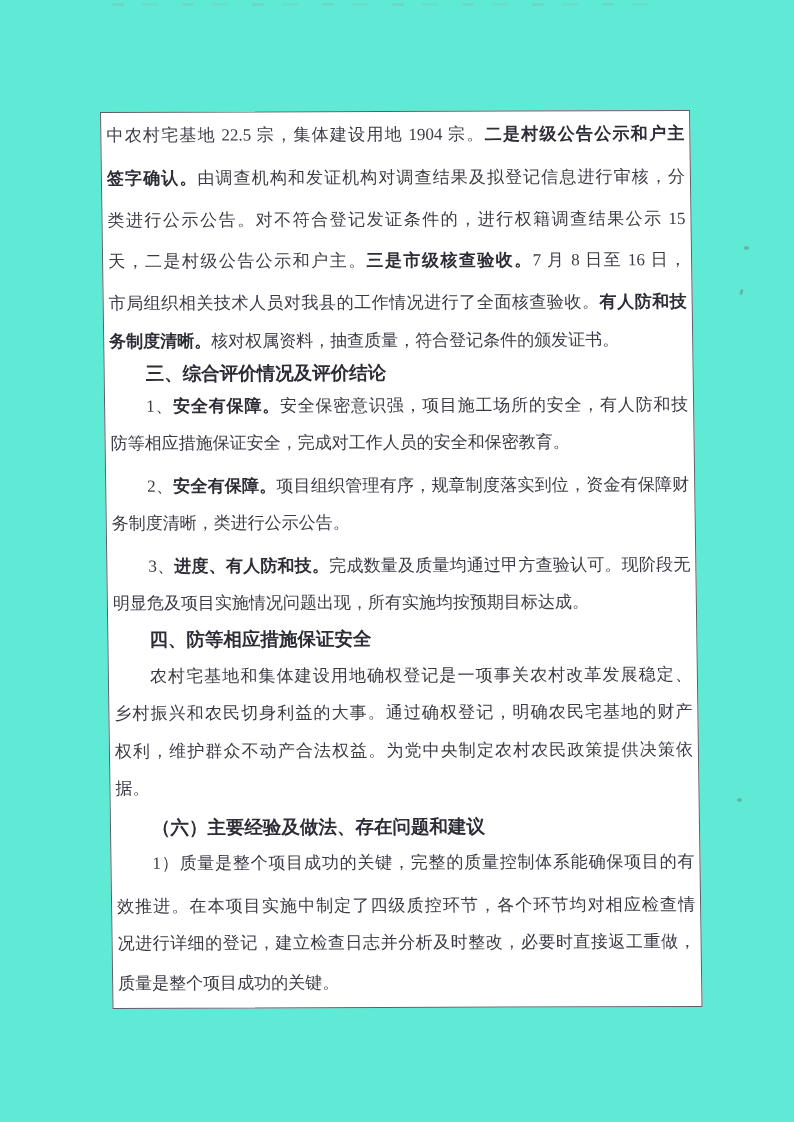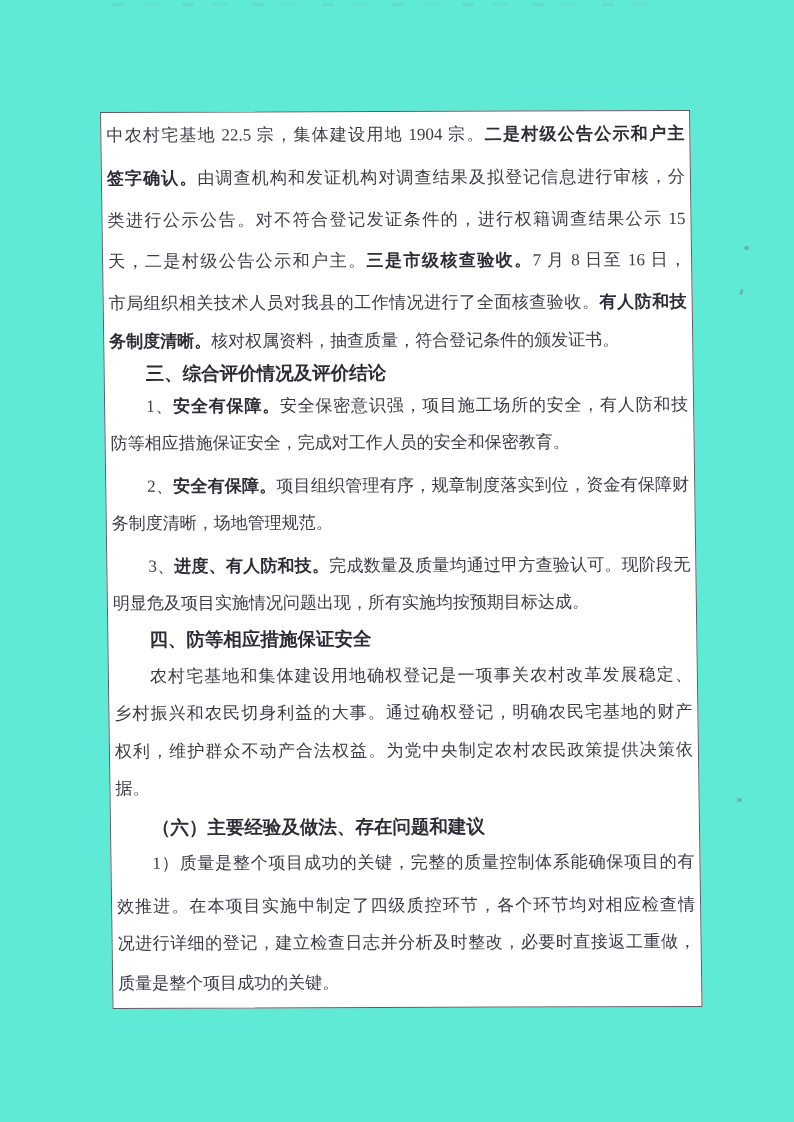--- a/index.html
+++ b/index.html
@@ -94,21 +94,21 @@
         <div class="t-line justify"><span class="seg">中农村宅基地 22.5 宗，集体建设用地 1904 宗。</span><span class="seg bold">二是村级公告公示和户主</span></div>
         <div class="t-line justify"><span class="seg bold">签字确认。</span><span class="seg">由调查机构和发证机构对调查结果及拟登记信息进行审核，分</span></div>
         <div class="t-line justify"><span class="seg">类进行公示公告。对不符合登记发证条件的，进行权籍调查结果公示 15</span></div>
         <div class="t-line justify"><span class="seg">天，二是村级公告公示和户主。</span><span class="seg bold">三是市级核查验收。</span><span class="seg">7 月 8 日至 16 日，</span></div>
         <div class="t-line justify"><span class="seg">市局组织相关技术人员对我县的工作情况进行了全面核查验收。</span><span class="seg bold">有人防和技</span></div>
         <div class="t-line"><span class="seg bold">务制度清晰。</span><span class="seg">核对权属资料，抽查质量，符合登记条件的颁发证书。</span></div>
         <div class="t-line heading indent"><span class="seg bold">三、综合评价情况及评价结论</span></div>
         <div class="t-line indent justify"><span class="seg">1、</span><span class="seg bold">安全有保障。</span><span class="seg">安全保密意识强，项目施工场所的安全，有人防和技</span></div>
         <div class="t-line"><span class="seg">防等相应措施保证安全，完成对工作人员的安全和保密教育。</span></div>
         <div class="t-line indent justify"><span class="seg">2、</span><span class="seg bold">安全有保障。</span><span class="seg">项目组织管理有序，规章制度落实到位，资金有保障财</span></div>
-        <div class="t-line"><span class="seg">务制度清晰，场地管理规范。</span></div>
+        <div class="t-line"><span class="seg">务制度清晰，类进行公示公告。</span></div>
         <div class="t-line indent justify"><span class="seg">3、</span><span class="seg bold">进度、有人防和技。</span><span class="seg">完成数量及质量均通过甲方查验认可。现阶段无</span></div>
         <div class="t-line"><span class="seg">明显危及项目实施情况问题出现，所有实施均按预期目标达成。</span></div>
         <div class="t-line heading indent"><span class="seg bold">四、防等相应措施保证安全</span></div>
         <div class="t-line indent justify"><span class="seg">农村宅基地和集体建设用地确权登记是一项事关农村改革发展稳定、</span></div>
         <div class="t-line justify"><span class="seg">乡村振兴和农民切身利益的大事。通过确权登记，明确农民宅基地的财产</span></div>
         <div class="t-line justify"><span class="seg">权利，维护群众不动产合法权益。为党中央制定农村农民政策提供决策依</span></div>
         <div class="t-line"><span class="seg">据。</span></div>
         <div class="t-line heading indent"><span class="seg bold">（六）主要经验及做法、存在问题和建议</span></div>
         <div class="t-line indent justify"><span class="seg">1）质量是整个项目成功的关键，完整的质量控制体系能确保项目的有</span></div>
         <div class="t-line justify"><span class="seg">效推进。在本项目实施中制定了四级质控环节，各个环节均对相应检查情</span></div>

